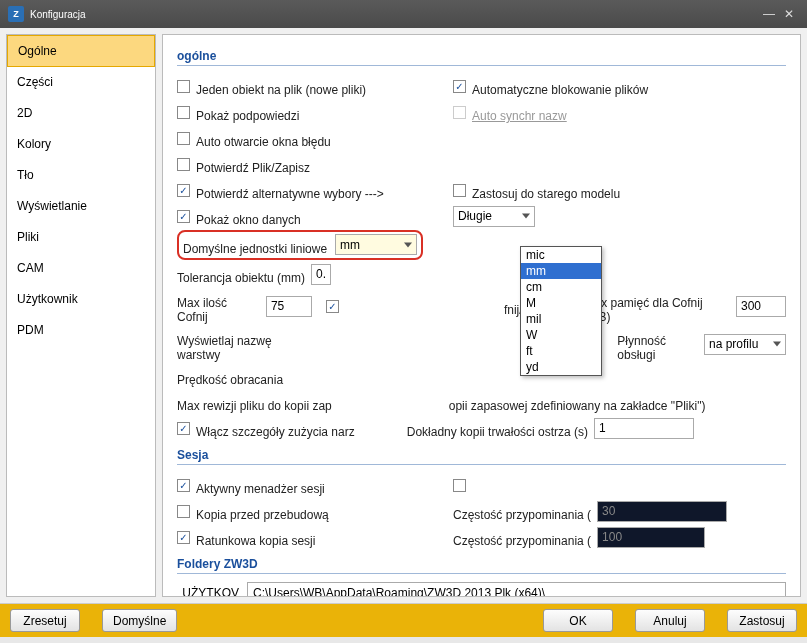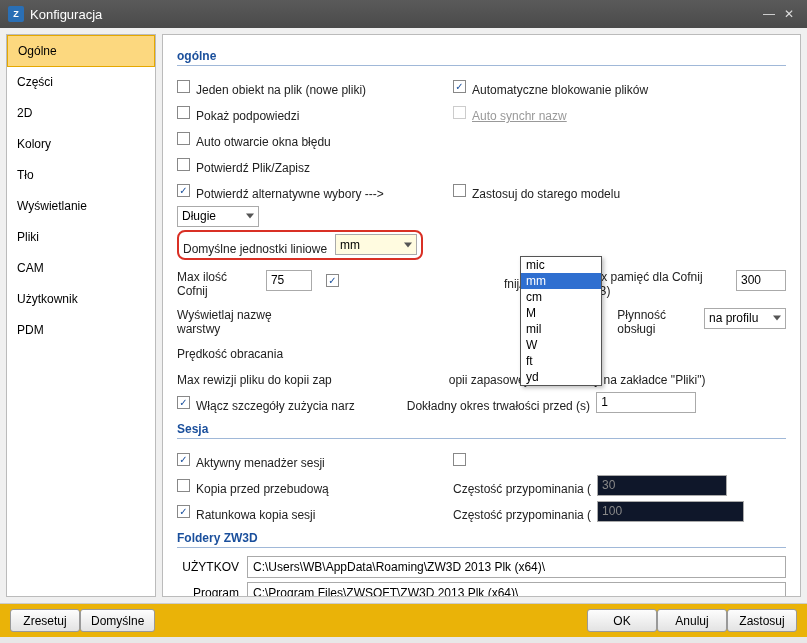--- a/index.html
+++ b/index.html
@@ -1,19 +1,19 @@
 <!DOCTYPE html>
 <html><head>
 <meta charset="utf-8">
 <style>
 * { box-sizing: border-box; margin: 0; padding: 0; font-family: "Segoe UI", Tahoma, sans-serif; font-size: 12px; }
 body { background: #e8e8e8; width: 807px; height: 643px; overflow: hidden; }
 
 .titlebar { height: 28px; background: linear-gradient(#5a5a5a, #4a4a4a); color: #fff; display: flex; align-items: center; padding: 0 8px; }
-.titlebar .title { flex: 1; font-size: 13px; }
+.titlebar .title { flex: 1; font-size: 10px; }
 .titlebar .win-btn { width: 20px; text-align: center; cursor: pointer; font-size: 12px; color: #ddd; }
 
 .main { display: flex; height: 575px; padding: 6px; gap: 6px; background: #f0f0f0; }
 
 .sidebar { width: 150px; background: #fff; border: 1px solid #bbb; display: flex; flex-direction: column; }
 .sidebar-item { padding: 8px 10px; cursor: pointer; border-bottom: 1px solid transparent; }
 .sidebar-item.selected { background: #fcd87f; border: 1px solid #e5a800; }
 
 .content { flex: 1; background: #fff; border: 1px solid #bbb; padding: 10px 14px; overflow: hidden; position: relative; }
 
@@ -39,21 +39,21 @@
 .dropdown-list { position: absolute; border: 1px solid #555; background: #fff; width: 82px; z-index: 10; box-shadow: 2px 2px 4px rgba(0,0,0,0.25); }
 .dropdown-item { padding: 1px 5px; cursor: pointer; }
 .dropdown-item.selected { background: #2f6fd0; color: #fff; }
 
 .path-row { display: flex; align-items: center; gap: 8px; margin: 4px 0; }
 .path-label { width: 62px; text-align: right; }
 .path-input { flex: 1; border: 1px solid #aaa; height: 22px; padding: 2px 5px; background: #fff; }
 
 .footer { height: 34px; padding: 4px 10px; display: flex; align-items: center; background: #eab308; border-top: 1px solid #ccc; }
 .footer .spacer { flex: 1; }
-.btn { min-width: 70px; height: 23px; border: 1px solid #999; background: linear-gradient(#fdfdfd, #e3e3e3); border-radius: 3px; cursor: pointer; padding: 0 10px; margin-left: 0; }
+.btn { min-width: 70px; height: 23px; border: 1px solid #999; background: linear-gradient(#fdfdfd, #e3e3e3); border-radius: 3px; cursor: pointer; padding: 0 10px; margin-left: 22px; }
 .btn:first-child { margin-left: 0; }
 
 .app-icon { width: 16px; height: 16px; background: #2a6fb5; border-radius: 2px; margin-right: 6px; display: inline-flex; align-items: center; justify-content: center; color: #fff; font-size: 9px; font-weight: bold; }
 </style>
 </head>
 <body>
 
 <div class="titlebar">
   <span class="app-icon">Z</span>
   <span class="title">Konfiguracja</span>
@@ -115,46 +115,54 @@
       <div class="col left">
           <span class="chk checked"></span>
           <span class="lbl">Potwierdź alternatywne wybory ---&gt;</span>
         </div>
       <div class="col right">
           <span class="chk"></span>
           <span class="lbl">Zastosuj do starego modelu</span>
         </div>
     </div>
     <div class="row">
+      <div class="col left">
+          <span class="chk checked"></span>
+          <span class="lbl">Pokaż okno danych</span>
+        </div>
       <div class="select" style="width:82px">
           <span>Długie</span>
         </div>
     </div>
 
     <div class="row">
       <span class="highlight-box">
         <span class="lbl">Domyślne jednostki liniowe</span>
         <div class="select" style="width:82px;background:#fffbe0">
             <span>mm</span>
           </div>
       </span>
     </div>
 
-    <div class="dropdown-list" style="left:357px; top:221px;">
+    <div class="dropdown-list" style="left:357px; top:211px;">
       <div class="dropdown-item">mic</div>
       <div class="dropdown-item selected">mm</div>
       <div class="dropdown-item">cm</div>
       <div class="dropdown-item">M</div>
       <div class="dropdown-item">mil</div>
       <div class="dropdown-item">W</div>
       <div class="dropdown-item">ft</div>
       <div class="dropdown-item">yd</div>
     </div>
 
     <div class="row">
+      <span class="lbl">Tolerancja obiektu  (mm)</span>
+      <input class="input" style="width: 20px;" value="0.">
+    </div>
+    <div class="row">
       <span class="lbl">Max ilość Cofnij</span>
       <input class="input" style="width: 46px;" value="75">
       <span class="chk checked" style="margin-left:8px"></span>
       <span style="width:155px"></span>
       <span class="lbl">fnij/powtórz</span>
       <span style="width:8px"></span>
       <span class="lbl">Max pamięć dla Cofnij (MB)</span>
       <input class="input" style="width: 50px;" value="300">
     </div>
     <div class="row">
@@ -171,21 +179,21 @@
     </div>
     <div class="row">
       <span class="lbl">Max rewizji pliku do kopii zap</span>
       <span style="width:105px"></span>
       <span class="lbl">opii zapasowej zdefiniowany na zakładce "Pliki")</span>
     </div>
     <div class="row">
       <span class="chk checked"></span>
       <span class="lbl">Włącz szczegóły zużycia narz</span>
       <span style="width:40px"></span>
-      <span class="lbl">Dokładny okres trwałości przed (s)</span>
+      <span class="lbl">Dokładny kopii trwałości ostrza (s)</span>
       <input class="input" style="width: 100px;" value="1">
     </div>
 
     <div class="group-header" style="margin-top:8px">Sesja</div>
 
     <div class="row">
       <div class="col left">
           <span class="chk checked"></span>
           <span class="lbl">Aktywny menadżer sesji</span>
         </div>
@@ -203,21 +211,21 @@
           <input class="input disabled" style="width: 130px;" value="30">
         </div>
     </div>
     <div class="row">
       <div class="col left">
           <span class="chk checked"></span>
           <span class="lbl">Ratunkowa kopia sesji</span>
         </div>
       <div class="col right">
           <span class="lbl">Częstość przypominania (</span>
-          <input class="input disabled" style="width: 147px;" value="100">
+          <input class="input disabled" style="width: 108px;" value="100">
         </div>
     </div>
 
     <div class="group-header" style="margin-top:8px">Foldery ZW3D</div>
 
     <div class="path-row">
       <span class="path-label">UŻYTKOV</span>
       <input class="path-input" value="C:\Users\WB\AppData\Roaming\ZW3D 2013 Plk (x64)\" style="">
     </div>
     <div class="path-row">

